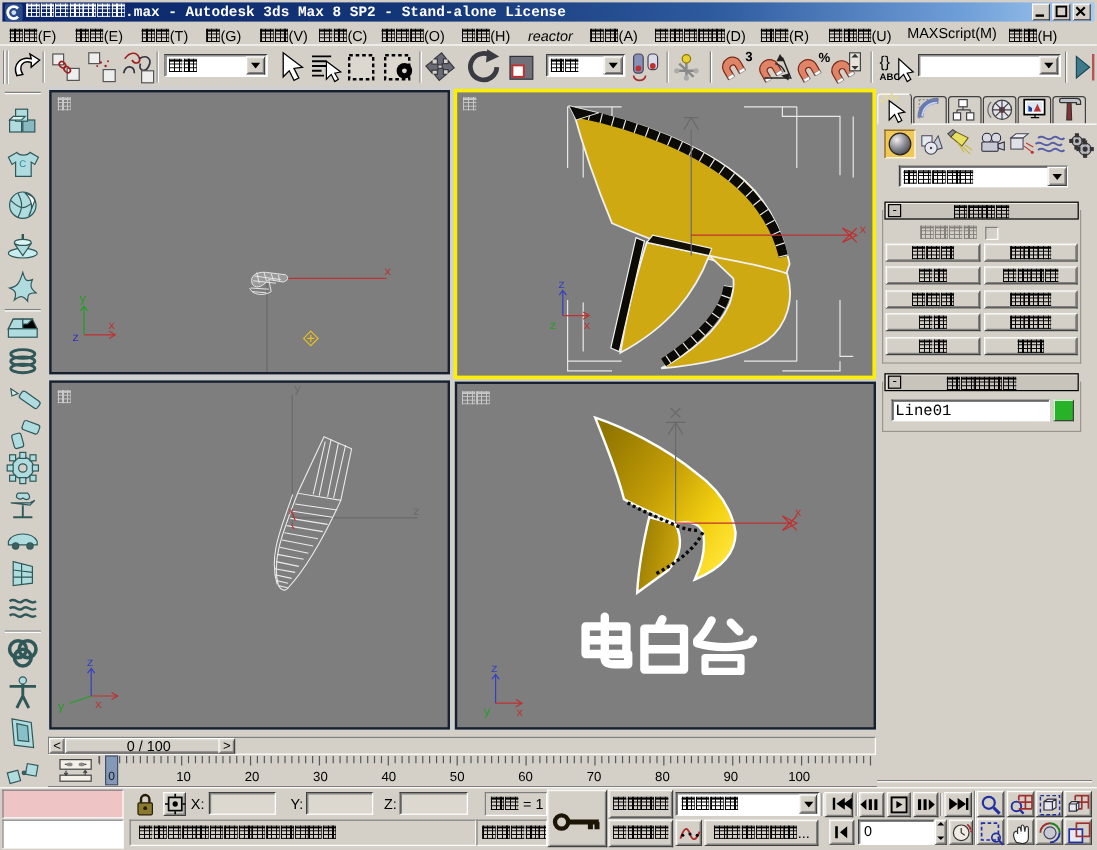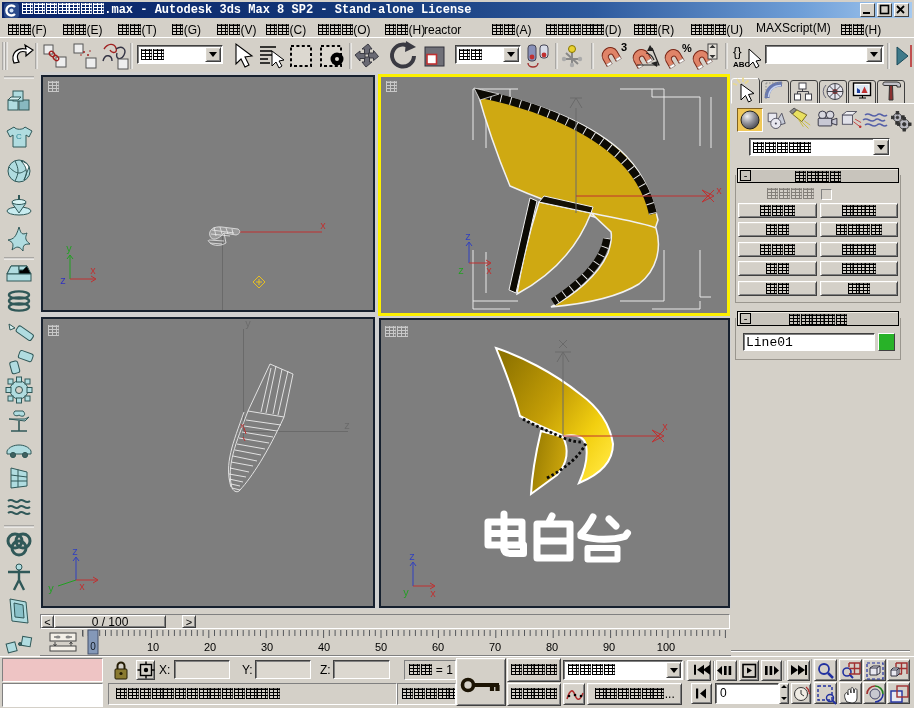--- a/index.html
+++ b/index.html
@@ -44,21 +44,21 @@
 
   <div class="abs t12" id="menubar" style="left:0;top:21px;width:914px;height:16px;">
       <span class="abs" style="left:8px;top:2px;white-space:nowrap;"><span class="cjkg"></span><span class="cjkg"></span>(F)</span>
       <span class="abs" style="left:63px;top:2px;white-space:nowrap;"><span class="cjkg"></span><span class="cjkg"></span>(E)</span>
       <span class="abs" style="left:118px;top:2px;white-space:nowrap;"><span class="cjkg"></span><span class="cjkg"></span>(T)</span>
       <span class="abs" style="left:172px;top:2px;white-space:nowrap;"><span class="cjkg"></span>(G)</span>
       <span class="abs" style="left:217px;top:2px;white-space:nowrap;"><span class="cjkg"></span><span class="cjkg"></span>(V)</span>
       <span class="abs" style="left:266px;top:2px;white-space:nowrap;"><span class="cjkg"></span><span class="cjkg"></span>(C)</span>
       <span class="abs" style="left:318px;top:2px;white-space:nowrap;"><span class="cjkg"></span><span class="cjkg"></span><span class="cjkg"></span>(O)</span>
       <span class="abs" style="left:385px;top:2px;white-space:nowrap;"><span class="cjkg"></span><span class="cjkg"></span>(H)</span>
-      <span class="abs" style="left:424px;top:2px;white-space:nowrap;">reactor</span>
+      <span class="abs" style="left:440px;top:2px;white-space:nowrap;font-style:italic;">reactor</span>
       <span class="abs" style="left:492px;top:2px;white-space:nowrap;"><span class="cjkg"></span><span class="cjkg"></span>(A)</span>
       <span class="abs" style="left:546px;top:2px;white-space:nowrap;"><span class="cjkg"></span><span class="cjkg"></span><span class="cjkg"></span><span class="cjkg"></span><span class="cjkg"></span>(D)</span>
       <span class="abs" style="left:634px;top:2px;white-space:nowrap;"><span class="cjkg"></span><span class="cjkg"></span>(R)</span>
       <span class="abs" style="left:691px;top:2px;white-space:nowrap;"><span class="cjkg"></span><span class="cjkg"></span><span class="cjkg"></span>(U)</span>
       <span class="abs" style="left:756px;top:0;white-space:nowrap;">MAXScript(M)</span>
       <span class="abs" style="left:841px;top:2px;white-space:nowrap;"><span class="cjkg"></span><span class="cjkg"></span>(H)</span>
     </div>
 
   <div class="abs" id="toolbar" style="left:0;top:37px;width:914px;height:35px;border-top:1px solid #fff;">
     <svg width="914" height="34" viewBox="0 0 914 34" style="position:absolute;left:0;top:1px;">
@@ -622,21 +622,21 @@
     <div class="abs field" style="left:12px;top:261px;width:132px;height:18px;font-family:'Liberation Mono',monospace;font-size:13px;padding:1px 2px;">Line01</div>
     <div class="abs" style="left:147px;top:261px;width:17px;height:18px;background:#28b228;border:1px solid;border-color:#fff #404040 #404040 #fff;"></div>
 
     <div class="abs" style="left:0;top:578px;width:179px;height:1px;background:#808080;"></div>
     <div class="abs" style="left:0;top:579px;width:179px;height:1px;background:#fff;"></div>
   </div>
 
   <div class="abs" id="timeslider" style="left:40px;top:609px;width:691px;height:20px;">
     <div class="abs sunken" style="left:0px;top:5px;width:690px;height:15px;"></div>
     <div class="abs btn" style="left:1px;top:6px;width:13px;height:13px;font-size:11px;line-height:12px;">&lt;</div>
-    <div class="abs btn" style="left:14px;top:6px;width:112px;height:13px;font-size:12px;line-height:12px;">0 / 100</div>
+    <div class="abs btn" style="left:14px;top:6px;width:140px;height:13px;font-size:12px;line-height:12px;">0 / 100</div>
     <div class="abs btn" style="left:142px;top:6px;width:14px;height:13px;font-size:11px;line-height:12px;">&gt;</div>
   </div>
 
   <div class="abs" id="trackbar" style="left:40px;top:629px;width:691px;height:27px;">
     <svg width="691" height="27" viewBox="0 0 691 27">
       <g stroke="#666" stroke-width="1">
         <line x1="43" y1="1" x2="43" y2="8"></line>
       </g>
       <g id="ticks">
           <line x1="42.5" y1="1" x2="42.5" y2="7" stroke="#55585c" stroke-width="1"></line>

